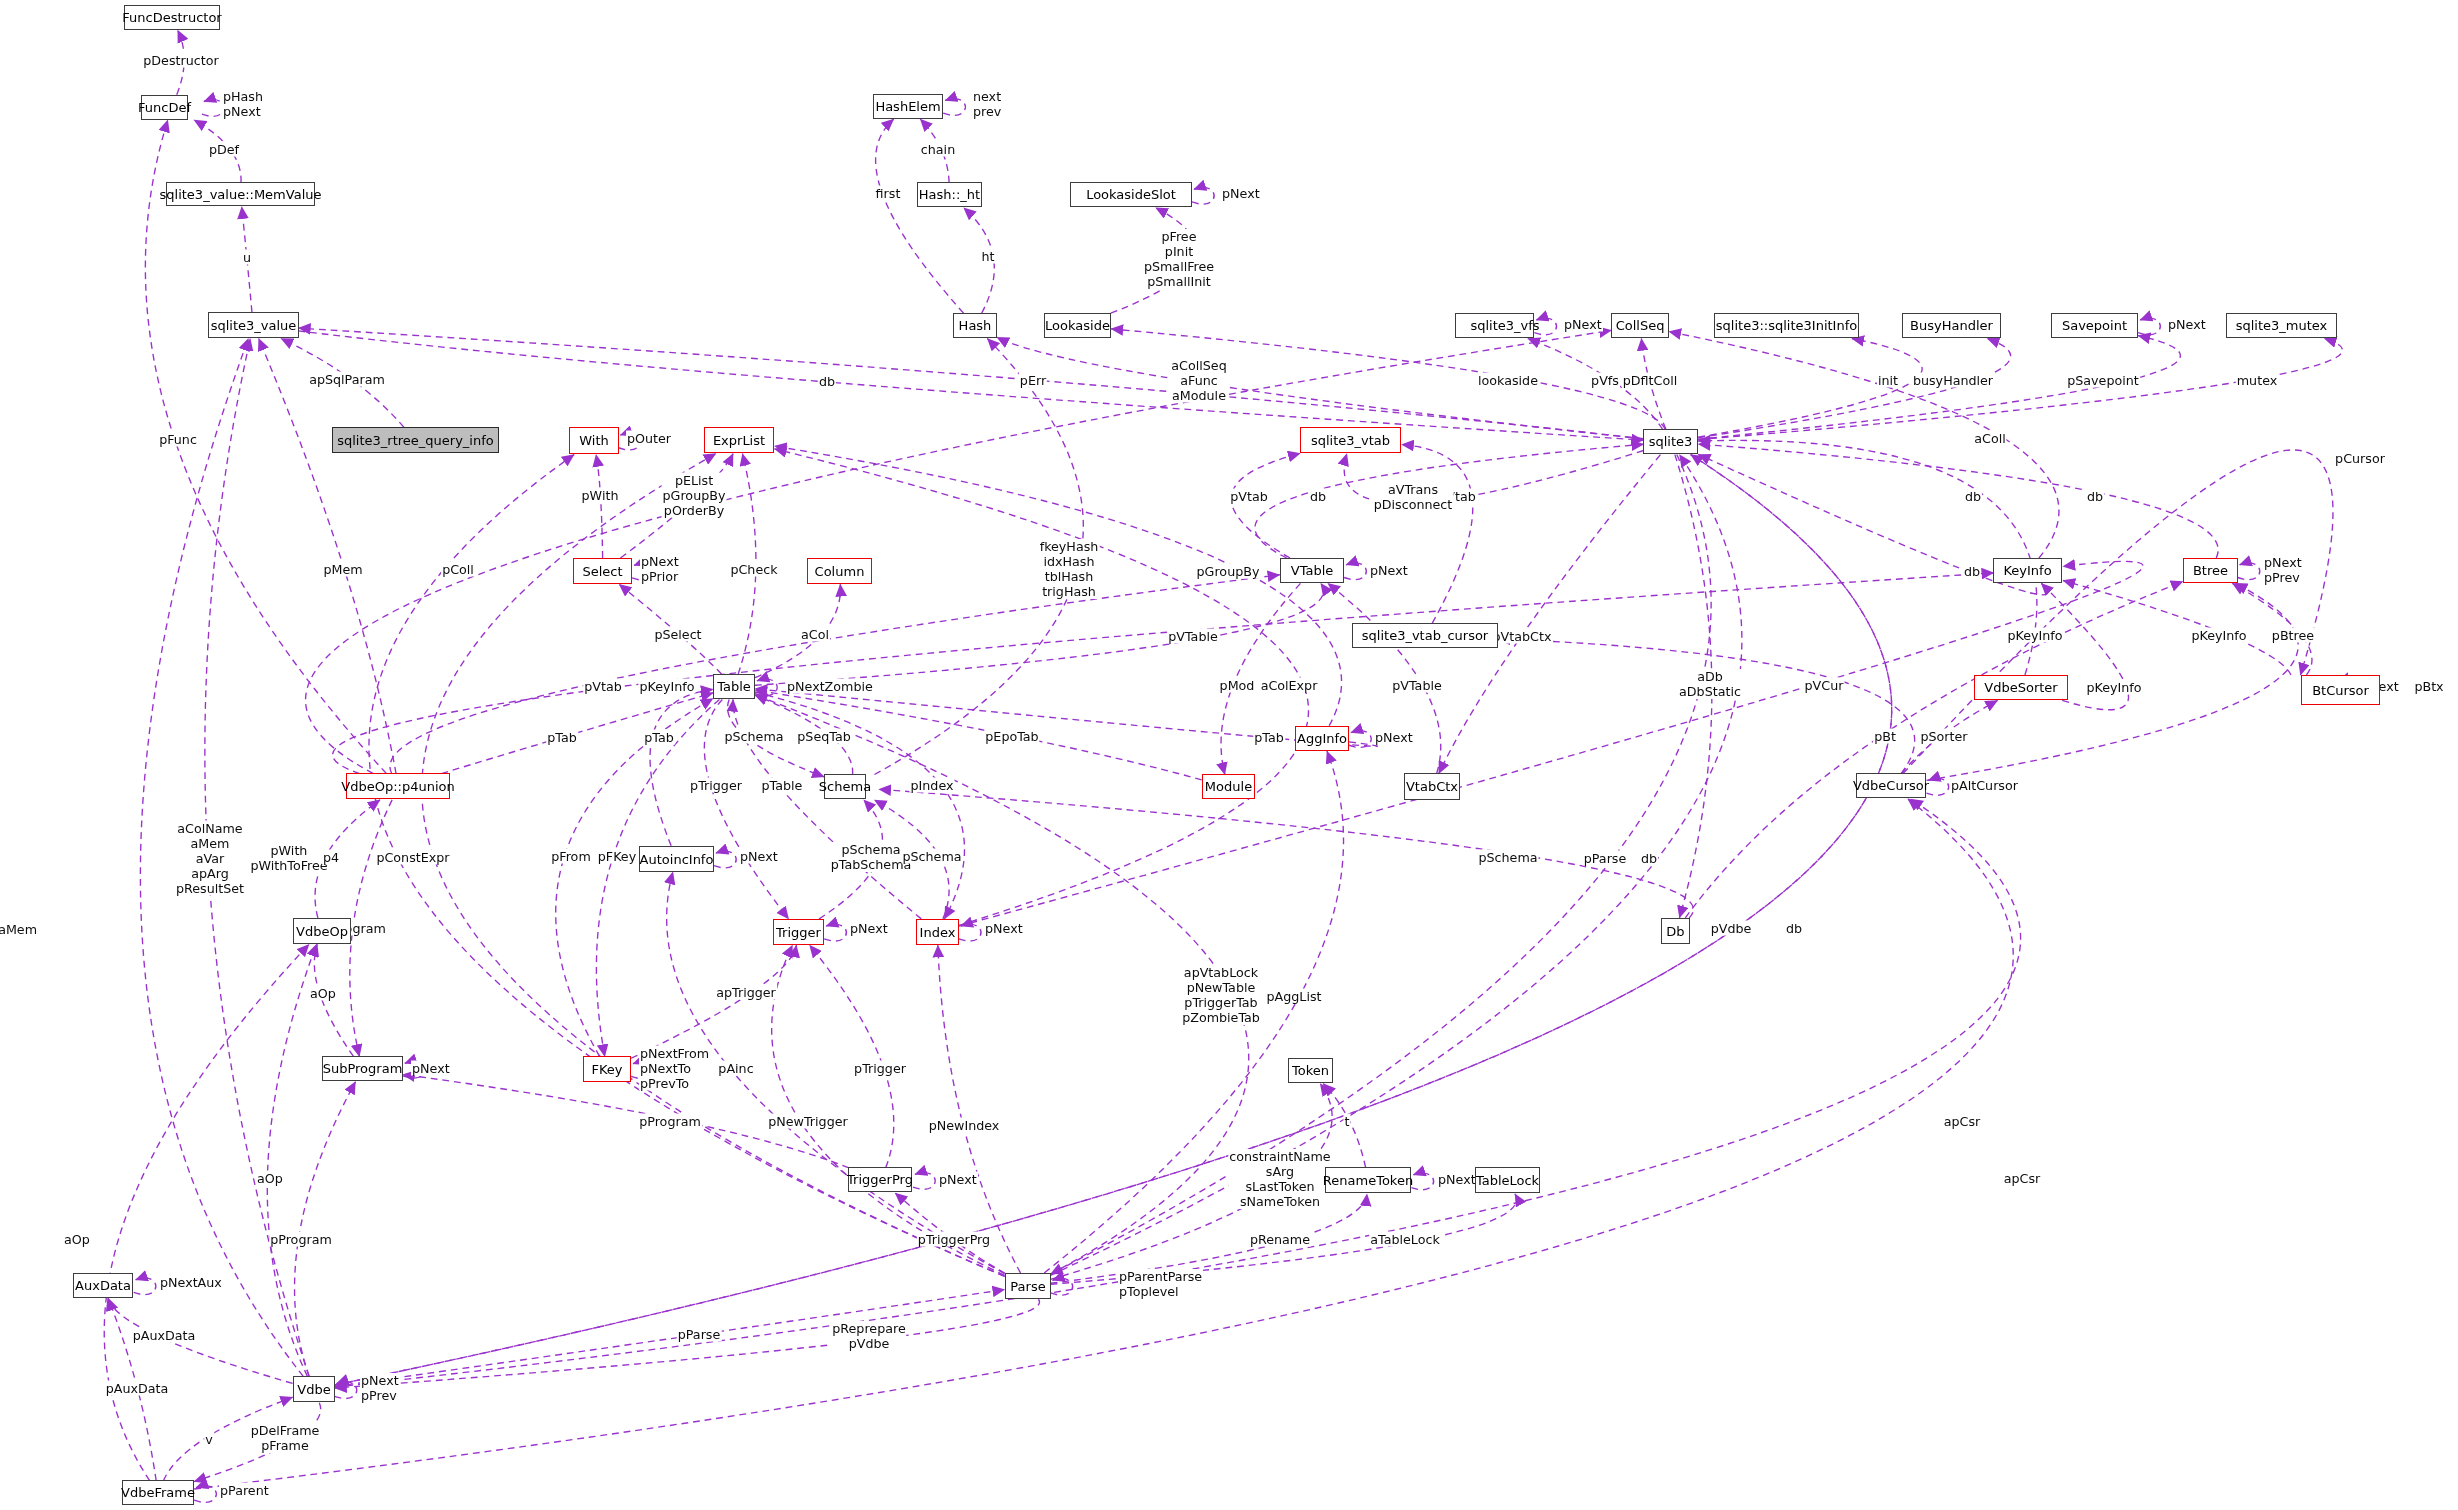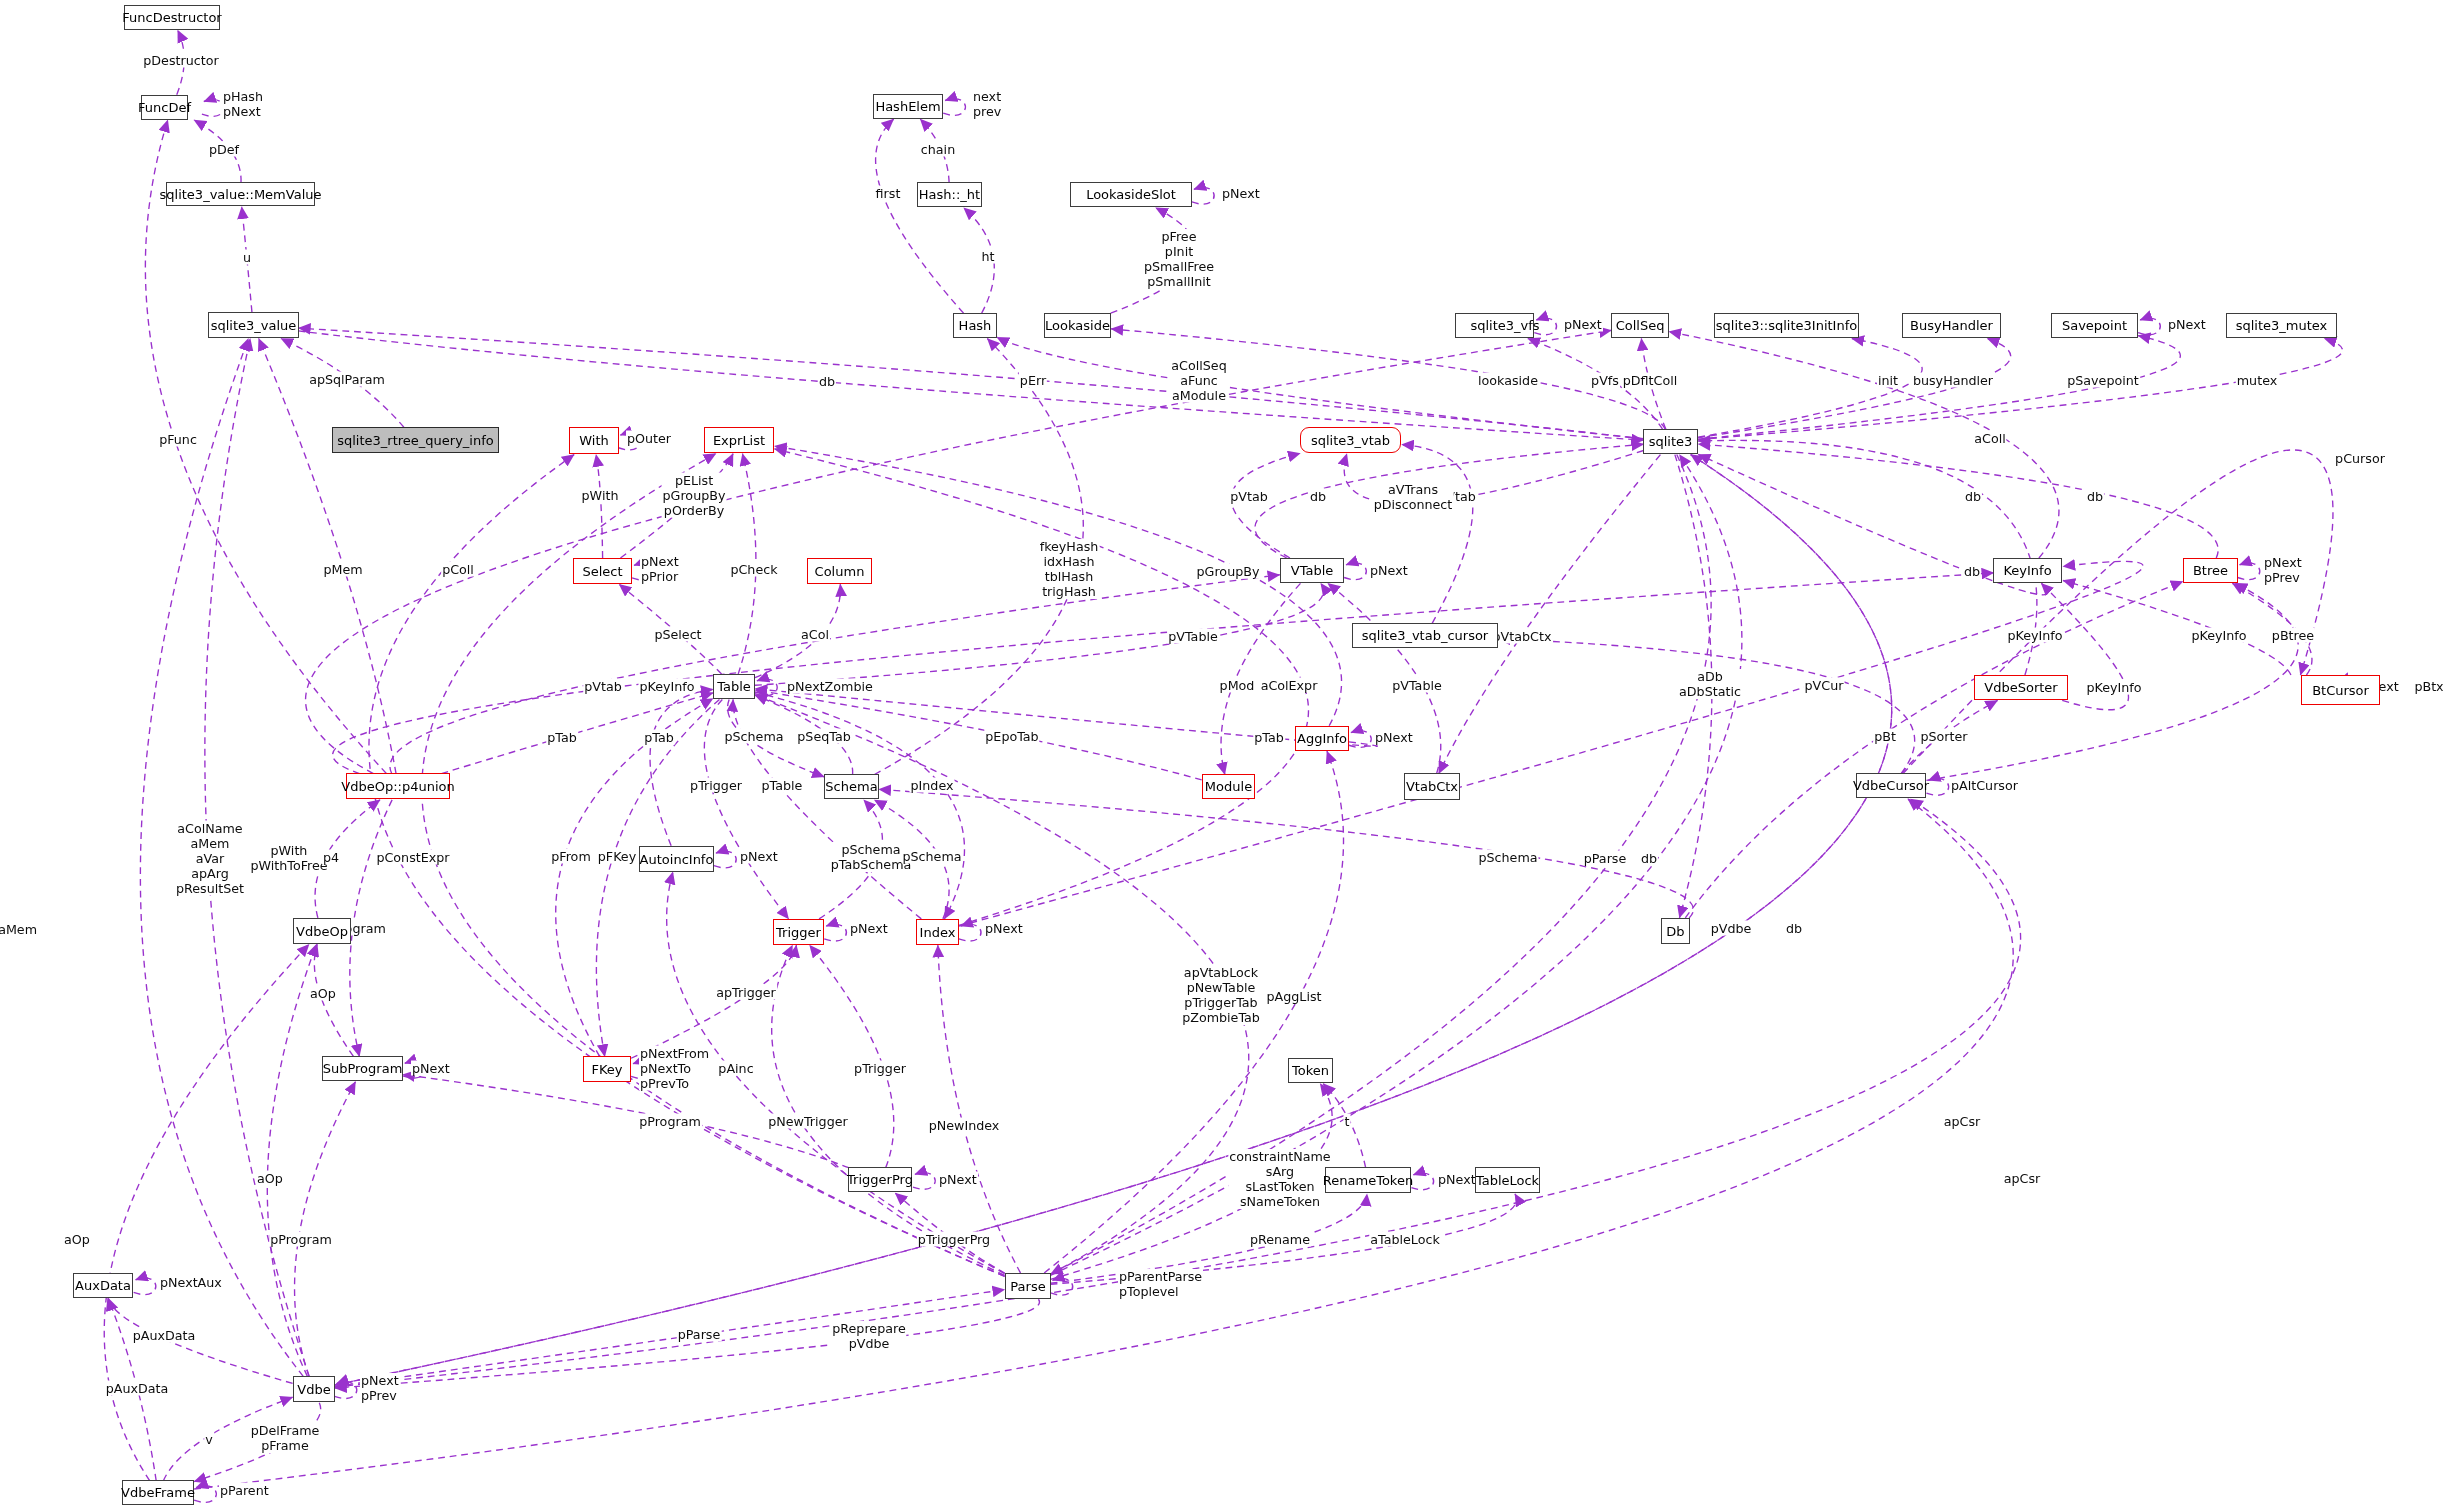--- a/index.html
+++ b/index.html
@@ -168,33 +168,33 @@
       <div class="node" style="left: 1044px; top: 313px; width: 67px; height: 25px;">Lookaside</div>
       <div class="node" style="left: 1455px; top: 313px; width: 79px; height: 25px; padding-left: 25px;">sqlite3_vfs</div>
       <div class="node" style="left: 1611px; top: 313px; width: 58px; height: 25px;">CollSeq</div>
       <div class="node" style="left: 1714px; top: 313px; width: 145px; height: 25px;">sqlite3::sqlite3InitInfo</div>
       <div class="node" style="left: 1902px; top: 313px; width: 99px; height: 25px;">BusyHandler</div>
       <div class="node" style="left: 2051px; top: 313px; width: 87px; height: 25px;">Savepoint</div>
       <div class="node" style="left: 2226px; top: 313px; width: 111px; height: 25px;">sqlite3_mutex</div>
       <div class="node gray" style="left: 332px; top: 427px; width: 167px; height: 26px;">sqlite3_rtree_query_info</div>
       <div class="node red" style="left: 569px; top: 427px; width: 50px; height: 27px;">With</div>
       <div class="node red" style="left: 704px; top: 427px; width: 70px; height: 26px;">ExprList</div>
-      <div class="node red" style="left: 1300px; top: 427px; width: 101px; height: 26px; border-radius: 9px;">sqlite3_vtab</div>
+      <div class="node red" style="left: 1300px; top: 427px; width: 101px; height: 26px;">sqlite3_vtab</div>
       <div class="node" style="left: 1643px; top: 429px; width: 55px; height: 25px;">sqlite3</div>
       <div class="node red" style="left: 573px; top: 558px; width: 59px; height: 26px;">Select</div>
       <div class="node red" style="left: 807px; top: 558px; width: 65px; height: 26px;">Column</div>
       <div class="node" style="left: 1280px; top: 558px; width: 64px; height: 25px;">VTable</div>
       <div class="node" style="left: 1993px; top: 558px; width: 69px; height: 25px;">KeyInfo</div>
       <div class="node red" style="left: 2183px; top: 558px; width: 55px; height: 25px;">Btree</div>
       <div class="node" style="left: 1352px; top: 623px; width: 146px; height: 25px;">sqlite3_vtab_cursor</div>
       <div class="node" style="left: 713px; top: 674px; width: 42px; height: 25px;">Table</div>
       <div class="node red" style="left: 1295px; top: 726px; width: 54px; height: 25px;">AggInfo</div>
       <div class="node red" style="left: 1974px; top: 675px; width: 94px; height: 25px;">VdbeSorter</div>
       <div class="node red" style="left: 2257px; top: 675px; width: 79px; height: 30px; margin-left: 44px;">BtCursor</div>
-      <div class="node" style="left: 824px; top: 774px; width: 55px; height: 25px; text-align: center;">Schema</div>
+      <div class="node" style="left: 824px; top: 774px; width: 42px; height: 25px; text-align: center;">Schema</div>
       <div class="node red" style="left: 1202px; top: 774px; width: 53px; height: 25px;">Module</div>
       <div class="node" style="left: 1404px; top: 773px; width: 56px; height: 27px;">VtabCtx</div>
       <div class="node" style="left: 1856px; top: 773px; width: 70px; height: 25px;">VdbeCursor</div>
       <div class="node" style="left: 1661px; top: 918px; width: 29px; height: 26px;">Db</div>
       <div class="node" style="left: 639px; top: 846px; width: 75px; height: 26px;">AutoincInfo</div>
       <div class="node red" style="left: 773px; top: 919px; width: 51px; height: 26px;">Trigger</div>
       <div class="node red" style="left: 916px; top: 919px; width: 43px; height: 26px;">Index</div>
       <div class="node red" style="left: 346px; top: 773px; width: 104px; height: 26px;">VdbeOp::p4union</div>
       <div class="node" style="left: 293px; top: 918px; width: 58px; height: 26px;">VdbeOp</div>
       <div class="node" style="left: 322px; top: 1056px; width: 81px; height: 25px;">SubProgram</div>

